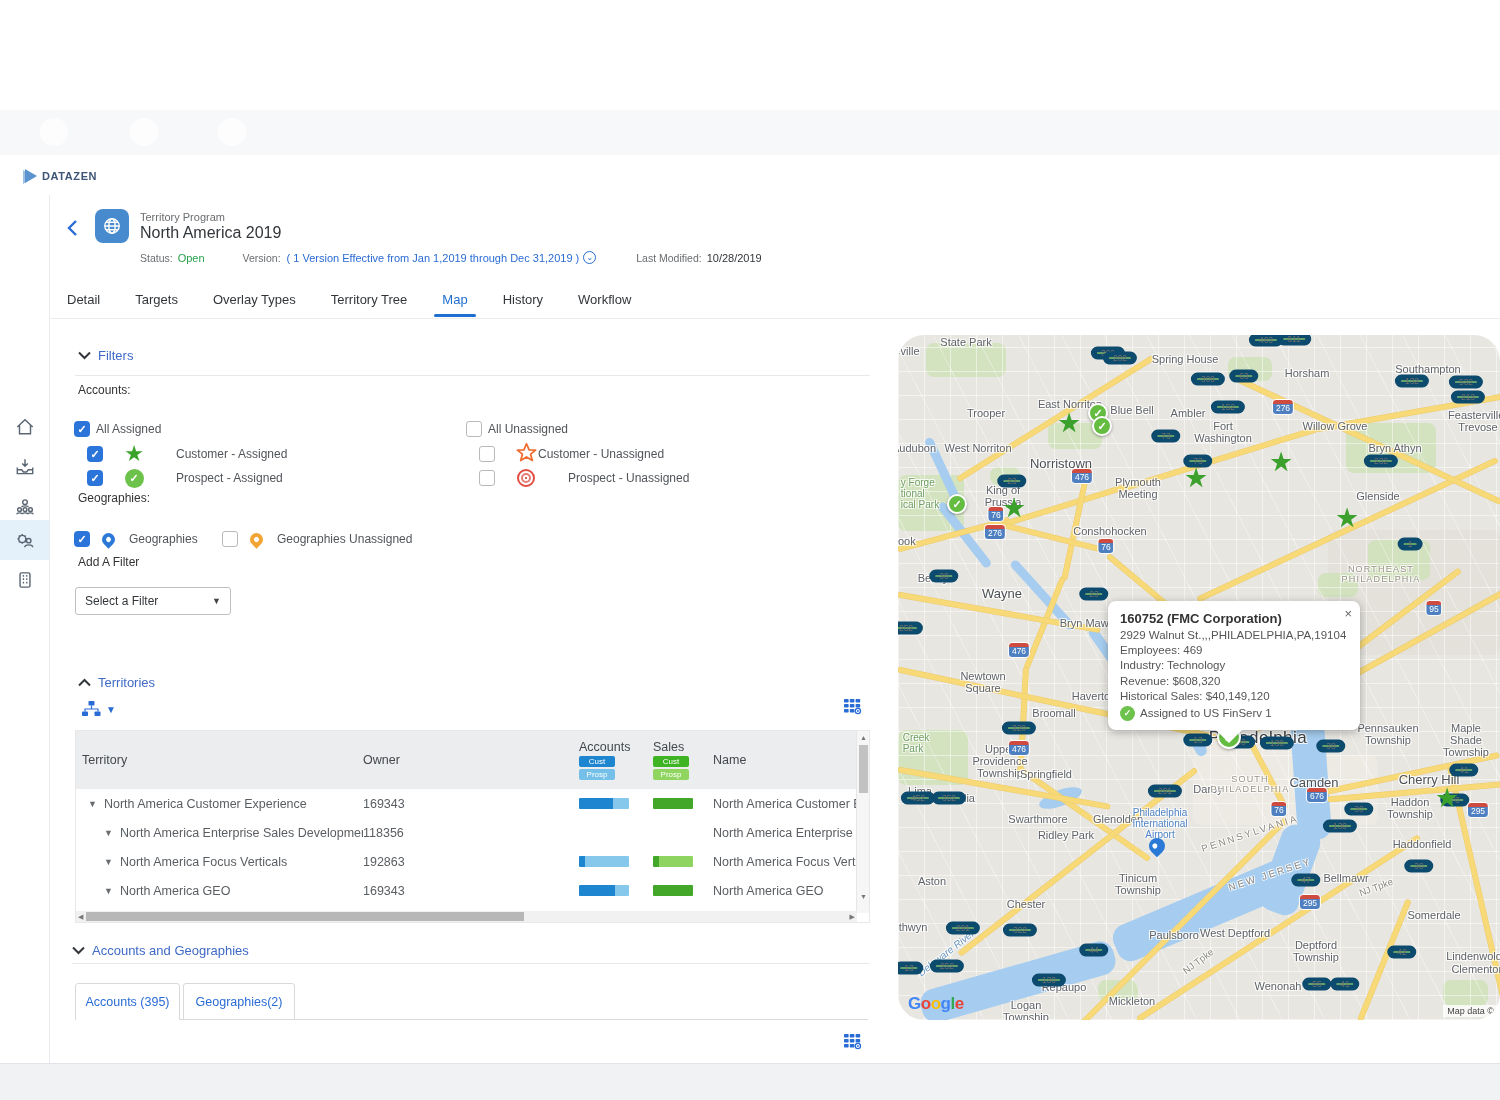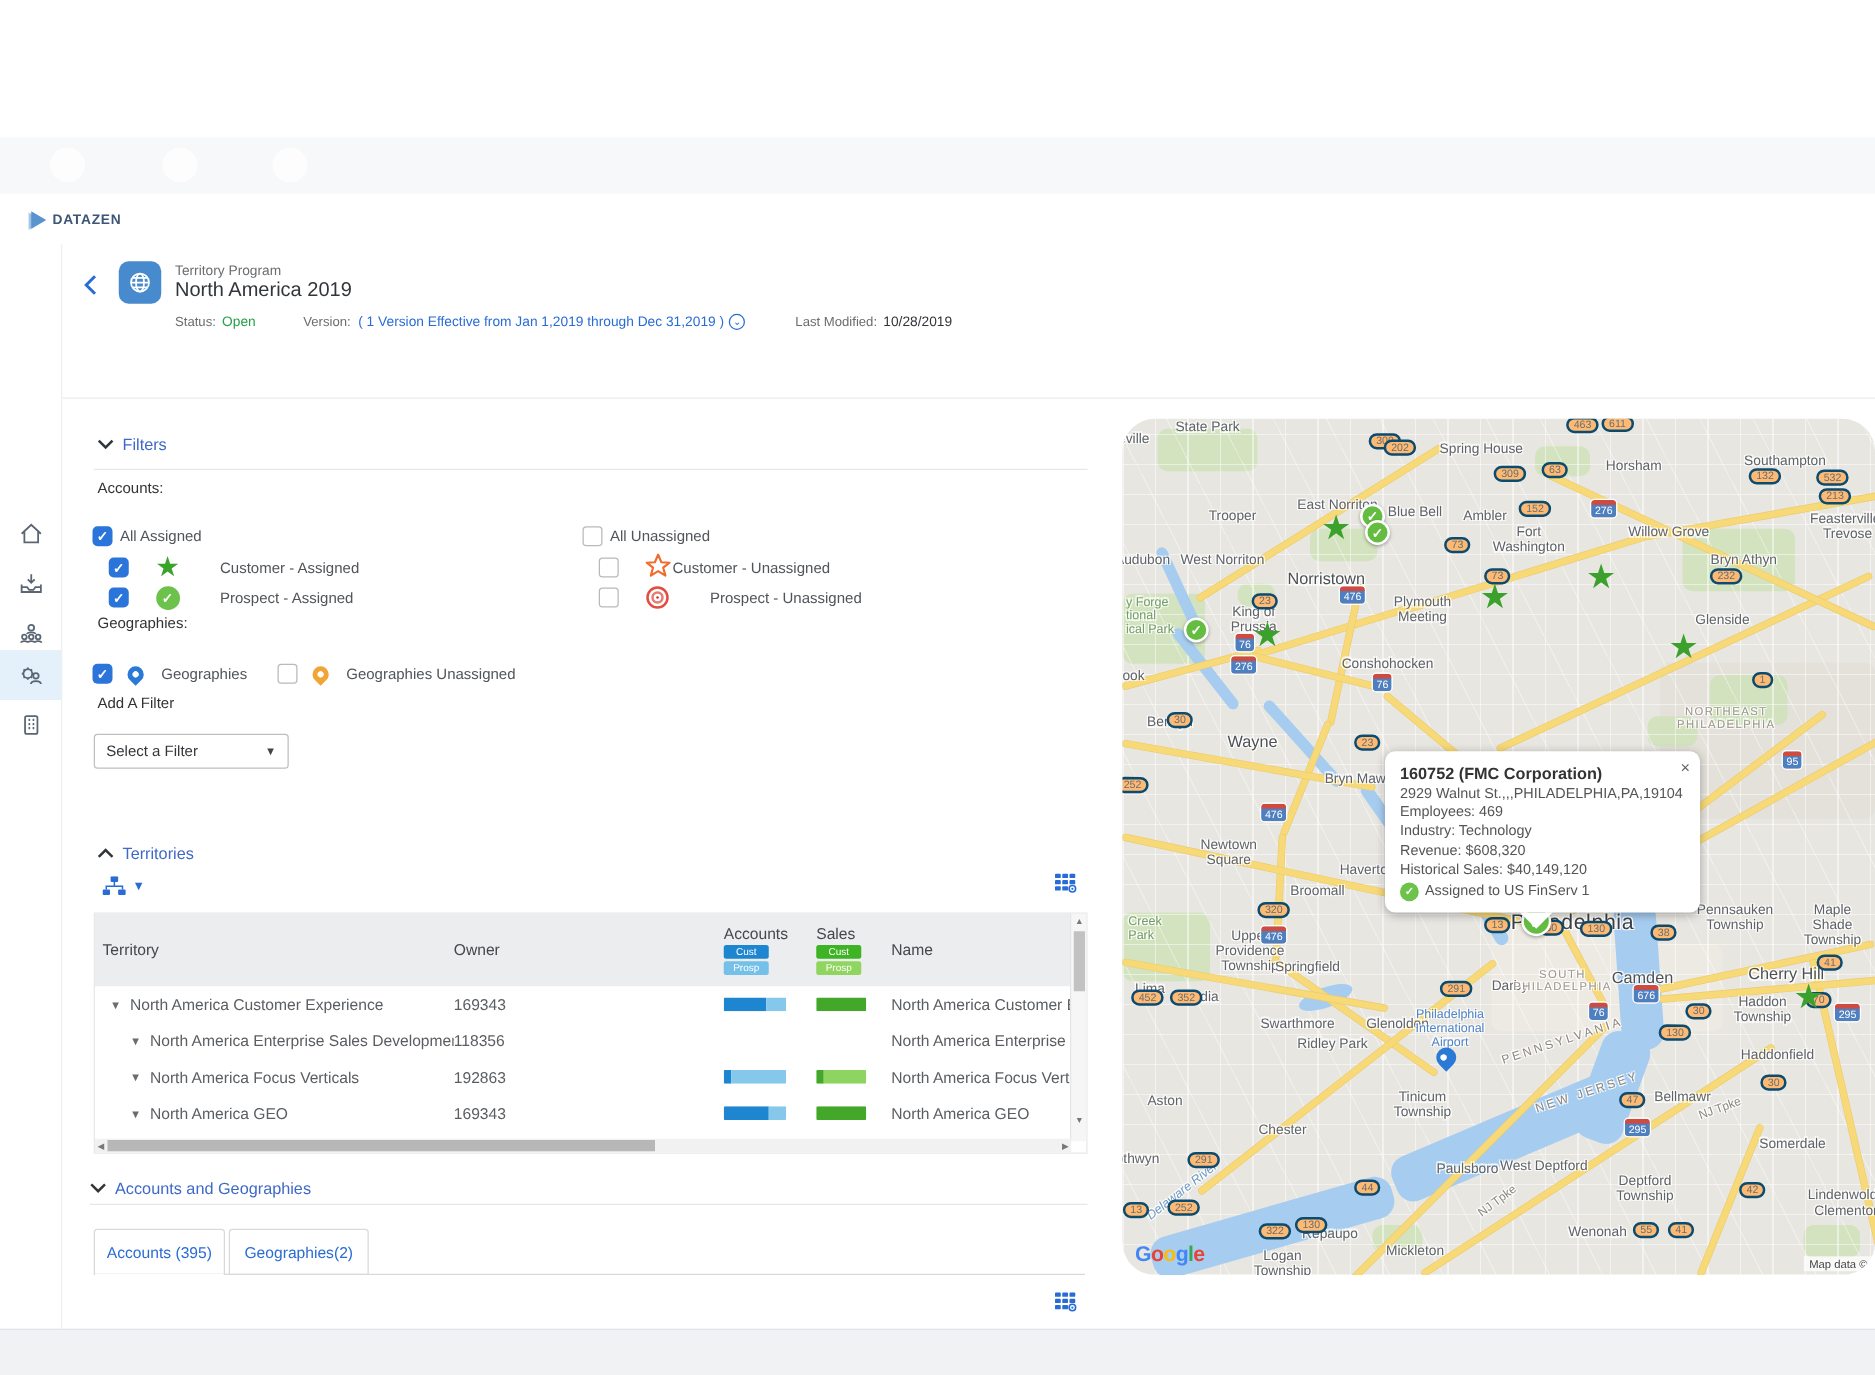--- a/index.html
+++ b/index.html
@@ -122,21 +122,21 @@
   .lbl { position:absolute; font-size:11px; color:#5f6368; white-space:pre-line; text-align:center; transform:translate(-50%,-50%);
     text-shadow:1px 1px 0 rgba(255,255,255,.85),-1px -1px 0 rgba(255,255,255,.85),1px -1px 0 rgba(255,255,255,.85),-1px 1px 0 rgba(255,255,255,.85); }
   .lbl.md { font-size:13px; color:#4c5055; }
   .lbl.city { font-size:17px; color:#3c4043; letter-spacing:.5px; }
   .lbl.area { font-size:9px; color:#9a948a; letter-spacing:1.2px; }
   .lbl.state { font-size:9.5px; color:#8d8780; letter-spacing:2.5px; }
   .lbl.airport { font-size:10px; color:#4f84c6; }
   .lbl.park-l { font-size:10px; color:#6f9e62; text-align:left; }
   .lbl.water-l { font-size:10px; color:#6d99c4; font-style:italic; }
   .lbl.roadlbl { font-size:9.5px; color:#8a8a82; }
-  .sh { position:absolute; transform:translate(-50%,-50%); font-size:8.5px; color:#6e6e6e; background:#fdba74; border:2px solid #0c4a6e; border-radius:9px; padding:0 4px; height:13px; line-height:11px; display:flex; align-items:center; }
+  .sh { position:absolute; transform:translate(-50%,-50%); font-size:8.5px; color:#6e6e6e; background:#bef264; border:6px solid #0c4a6e; border-radius:9px; padding:0 4px; height:13px; line-height:11px; display:flex; align-items:center; }
   .sh.i { background:linear-gradient(#cf4a3f 0 4px, #4e7fc0 4px); color:#fff; border:1px solid #fff; border-radius:4px; height:16px; padding:3px 3px 0 3px; align-items:flex-end; }
   .mk { position:absolute; transform:translate(-50%,-50%); cursor:pointer; }
   .mk-star { font-size:27px; color:#3ba12c; line-height:1; }
   .mk-check { width:20px; height:20px; border-radius:50%; background:#64bd40; border:2px solid #fff; box-shadow:0 1px 3px rgba(0,0,0,.35); color:#fff; font-size:11px; font-weight:bold; display:flex; align-items:center; justify-content:center; }
   .mk-check.big { width:24px; height:24px; font-size:13px; }
   .tooltip { position:absolute; left:210px; top:266px; width:252px; background:#fff; border-radius:8px; box-shadow:0 2px 8px rgba(0,0,0,.3); padding:10px 12px 9px 12px; z-index:30; }
   .tooltip::after { content:''; position:absolute; left:108px; bottom:-13px; border:13px solid transparent; border-top-color:#fff; border-bottom:0; }
   .tt-title { font-size:13px; font-weight:bold; color:#333; margin-bottom:2px; }
   .tt-line { font-size:11.5px; color:#555; line-height:1.32; }
   .tt-assigned { display:flex; align-items:center; gap:5px; margin-top:2px; }
@@ -221,20 +221,29 @@
     <div class="status-row">
       <span>Status:</span>
       <span class="v-open">Open</span>
       <span>Version:</span>
       <span class="v-link">( 1 Version Effective from Jan 1,2019 through Dec 31,2019 )</span>
       <span class="vers-icon">⌄</span>
       <span class="lm-label">Last Modified:</span>
       <span class="lm-val">10/28/2019</span>
     </div>
 
+    <div class="tabbar">
+        <div class="tab">Detail</div>
+        <div class="tab">Targets</div>
+        <div class="tab">Overlay Types</div>
+        <div class="tab">Territory Tree</div>
+        <div class="tab active">Map</div>
+        <div class="tab">History</div>
+        <div class="tab">Workflow</div>
+      </div>
     <div class="tab-divider"></div>
 
     <div class="sect" style="left:28px; top:153px">
       <svg viewBox="0 0 13 9">
           <path d="M1 1.5 L6.5 7 L12 1.5"></path>
         </svg>
       <span class="s-lbl">Filters</span>
     </div>
     <div class="hr" style="left:25px; top:180px; width:795px"></div>
     <div class="plain-label" style="left:28px; top:188px">Accounts:</div>
@@ -646,21 +655,21 @@
           <div class="sh" style="left: 196px; top: 259px;">23</div>
           <div class="sh" style="left: 8px; top: 293px;">252</div>
           <div class="sh i" style="left: 121px; top: 315px;">476</div>
           <div class="sh" style="left: 121px; top: 393px;">320</div>
           <div class="sh i" style="left: 121px; top: 413px;">476</div>
           <div class="sh" style="left: 20px; top: 463px;">452</div>
           <div class="sh" style="left: 51px; top: 463px;">352</div>
           <div class="sh" style="left: 267px; top: 456px;">291</div>
           <div class="sh" style="left: 65px; top: 593px;">291</div>
           <div class="sh" style="left: 11px; top: 633px;">13</div>
-          <div class="sh" style="left: 122px; top: 650px;">322</div>
+          <div class="sh" style="left: 122px; top: 595px;">322</div>
           <div class="sh" style="left: 151px; top: 645px;">130</div>
           <div class="sh" style="left: 185px; top: 615px; margin-left: 11px;">44</div>
           <div class="sh" style="left: 49px; top: 631px;">252</div>
           <div class="sh" style="left: 300px; top: 405px;">13</div>
           <div class="sh" style="left: 343px; top: 407px;">30</div>
           <div class="sh" style="left: 379px; top: 408px;">130</div>
           <div class="sh" style="left: 433px; top: 411px;">38</div>
           <div class="sh" style="left: 566px; top: 435px;">41</div>
           <div class="sh" style="left: 557px; top: 465px;">70</div>
           <div class="sh i" style="left: 580px; top: 475px;">295</div>

